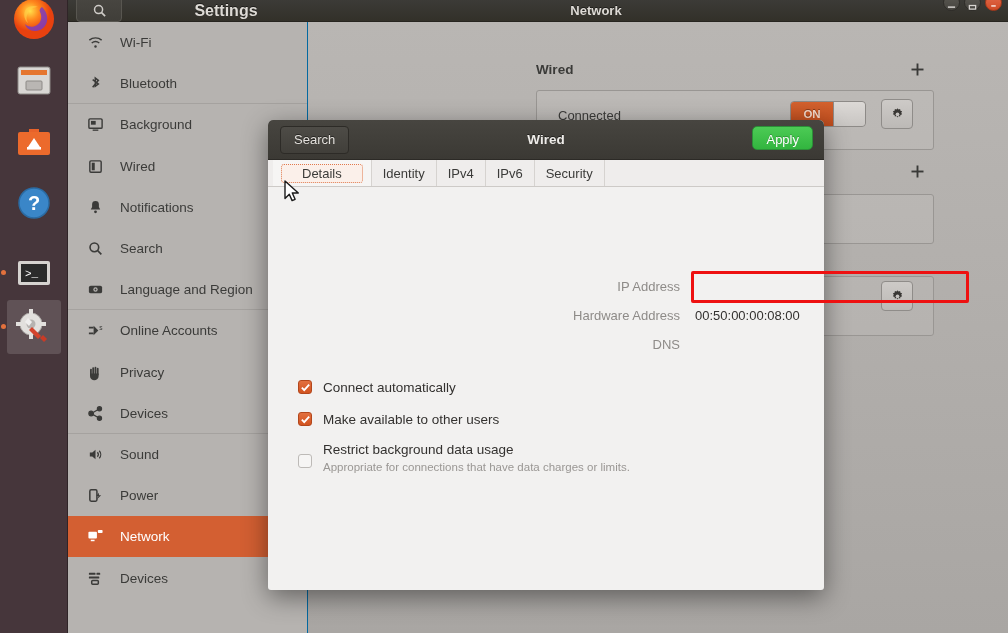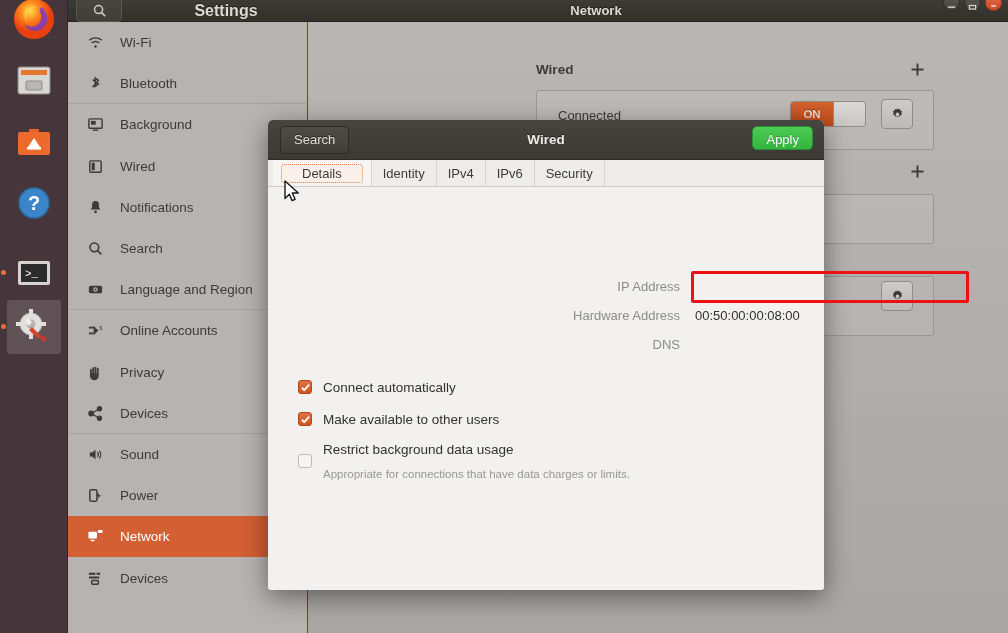--- a/index.html
+++ b/index.html
@@ -199,21 +199,21 @@
 
   .checkrow { position: absolute; display: flex; align-items: flex-start; gap: 11px; }
   .cbox {
     width: 14px; height: 14px; border-radius: 3px; flex: 0 0 14px;
     margin-top: 2px;
     display: flex; align-items: center; justify-content: center;
   }
   .cbox.checked { background: linear-gradient(#e2703f,#d2531f); border: 1px solid #b3471c; }
   .cbox.unchecked { background: #f6f5f4; border: 1px solid #bdbab7; }
   .cb-label { font-size: 13.5px; color: #33312f; line-height: 16px; }
-  .cb-sub { font-size: 11.5px; color: #9a9794; margin-top: 10px; }
+  .cb-sub { font-size: 11.5px; color: #9a9794; margin-top: 3px; }
 
   #cursor { position: absolute; left: 284px; top: 180px; z-index: 90; }
 </style>
 </head>
 <body>
 
 <div id="screen">
 
   <div id="launcher">
 

